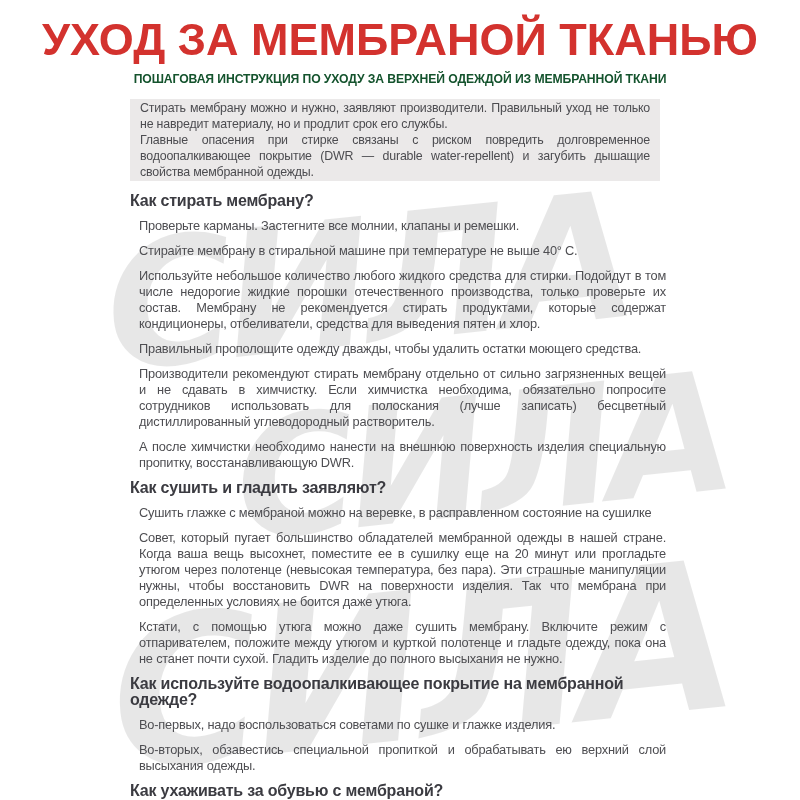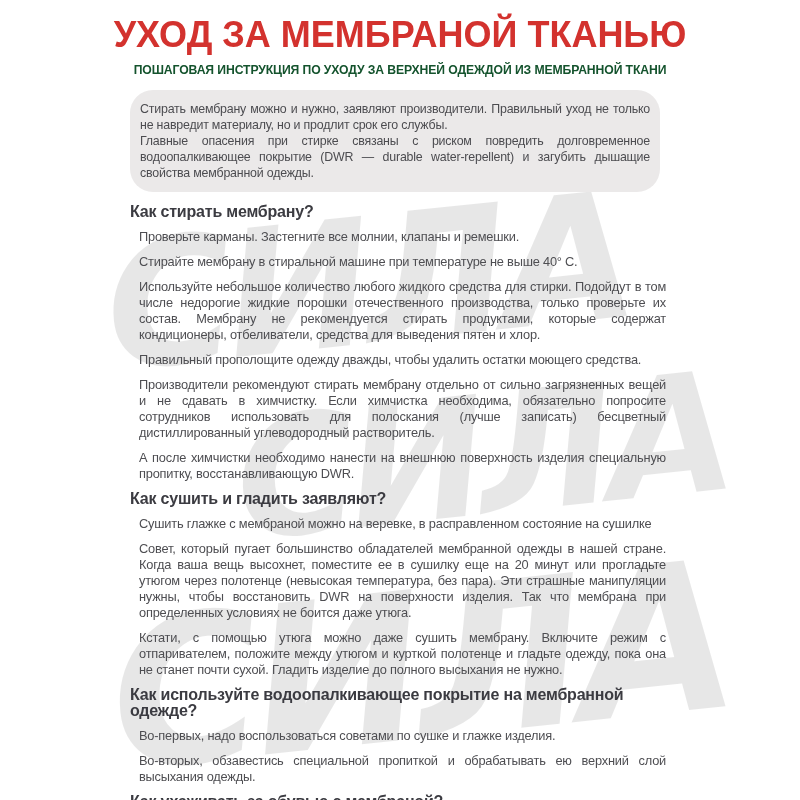--- a/index.html
+++ b/index.html
@@ -27,48 +27,47 @@
   }
   .wm1 { left: 105px; top: 195px; font-size: 175px; }
   .wm2 { left: 235px; top: 375px; font-size: 165px; }
   .wm3 { left: 110px; top: 565px; font-size: 205px; }
   .title {
     position: relative;
     z-index: 1;
     margin: 16px 0 0 0;
     text-align: center;
     color: #d3322e;
-    font-size: 36px;
+    font-size: 45px;
     font-weight: bold;
     line-height: 1.05;
     letter-spacing: 0px;
   }
   .subtitle {
     position: relative;
     z-index: 1;
     margin-top: 9px;
     text-align: center;
     color: #14532d;
     font-size: 12.2px;
     font-weight: bold;
     letter-spacing: -0.1px;
   }
   .intro {
     position: relative;
     z-index: 1;
     margin: 13px 0 5px 130px;
     width: 510px;
-    padding: 11px 10px;
+    padding: 1px 10px;
     background: #ebe9e9;
     color: #4c4c50;
     font-size: 12.4px;
     line-height: 16px;
     letter-spacing: -0.2px;
     text-align: justify;
-    border-radius: 23px;
   }
   .intro p { margin: 0; }
   .content {
     position: relative;
     z-index: 1;
     margin: 12px 0 0 130px;
     width: 545px;
     color: #4e4e52;
     font-size: 12.8px;
     line-height: 16px;

